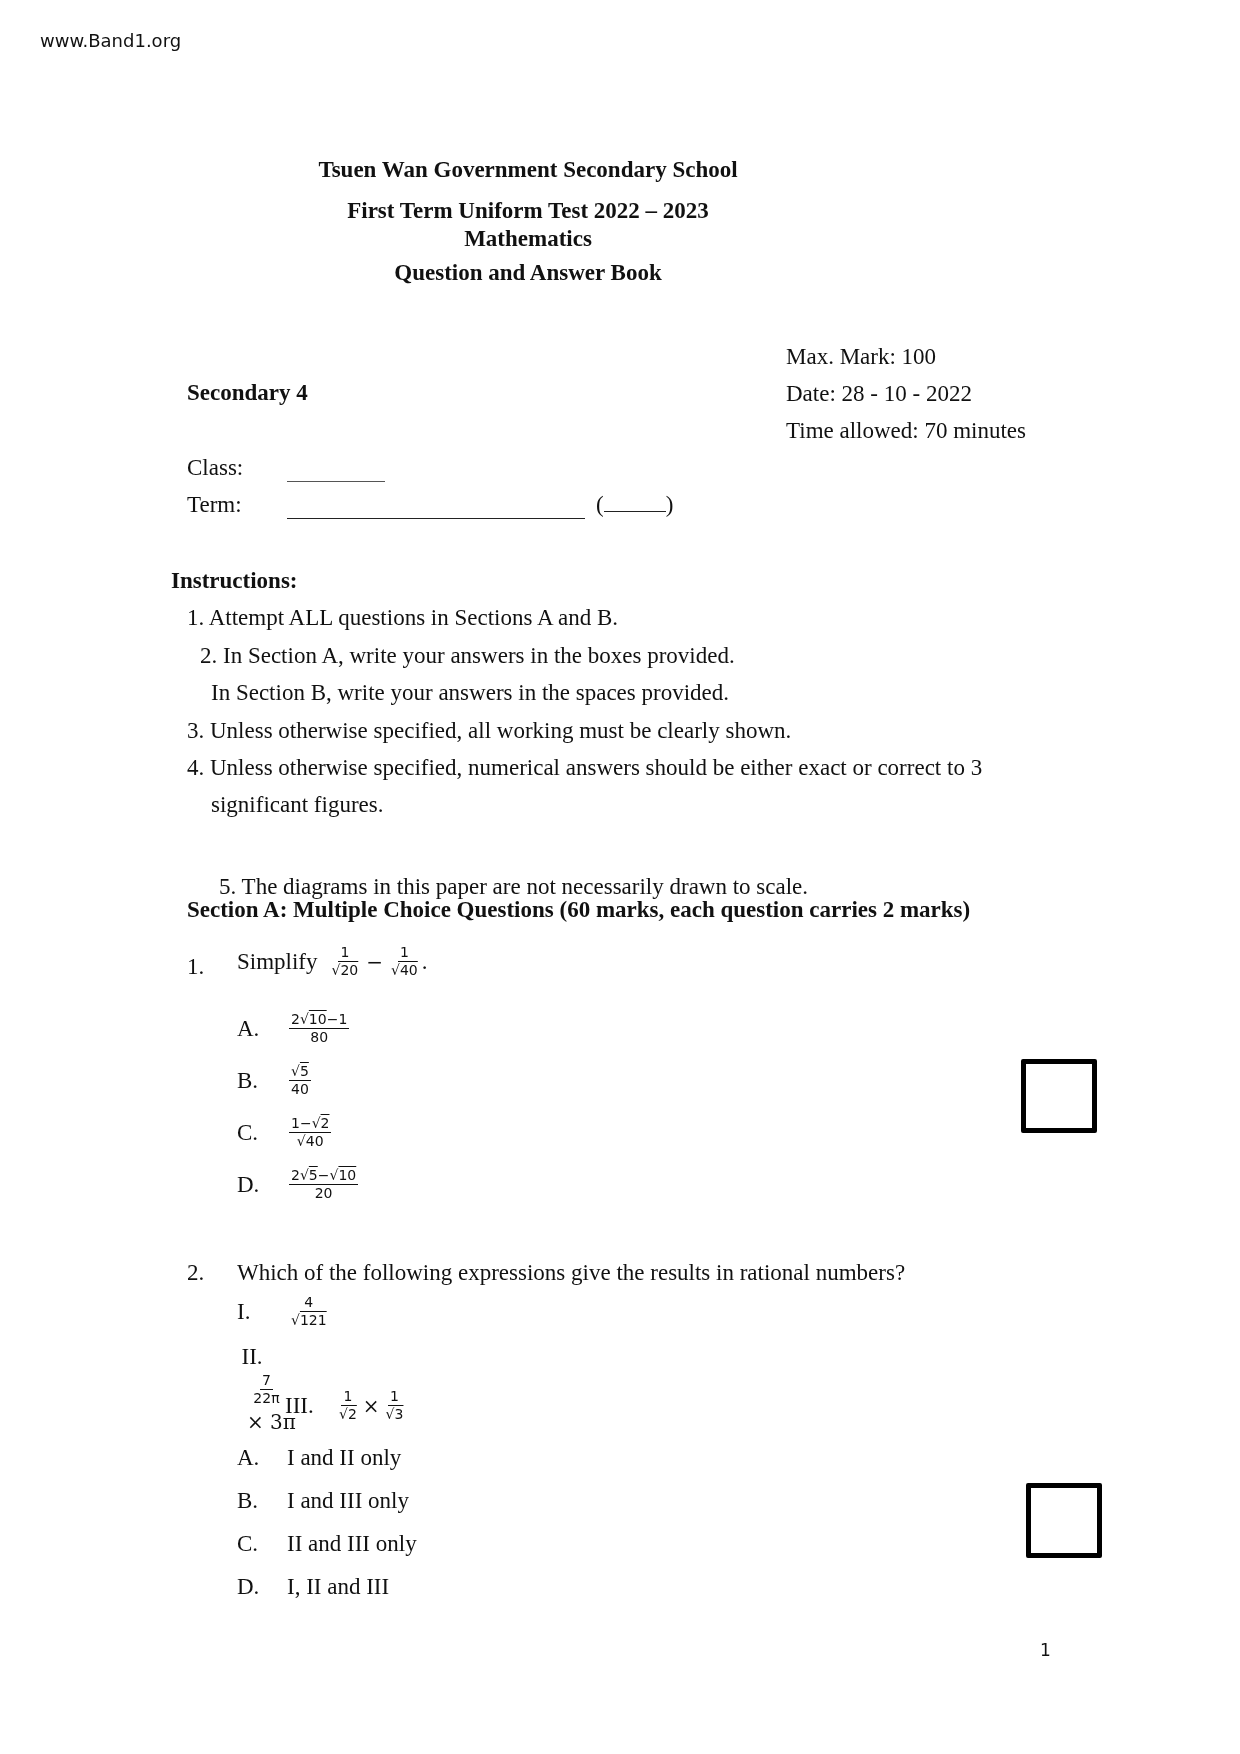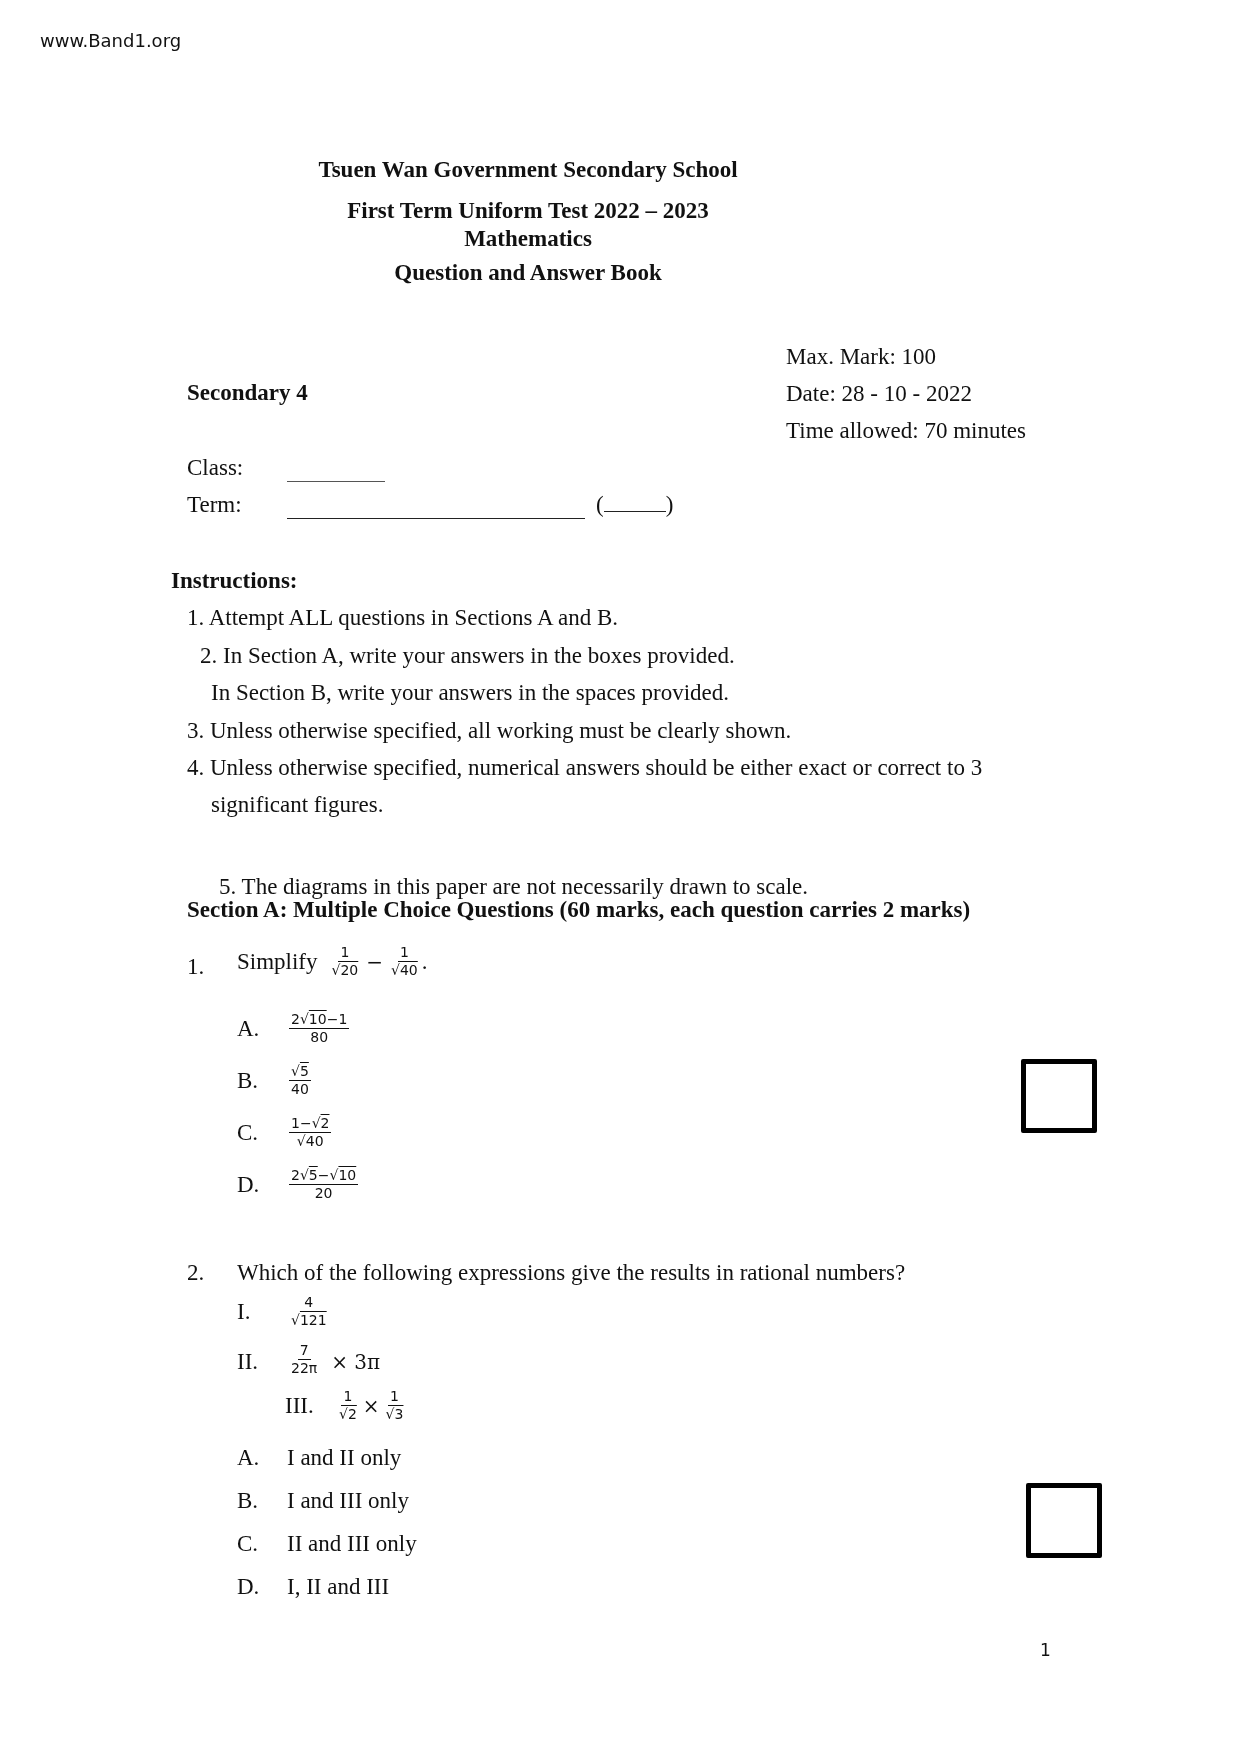--- a/index.html
+++ b/index.html
@@ -101,21 +101,21 @@
 <div class="abs t" style="left:187px; top:1258px;">2.</div>
 <div class="abs t" style="left:237px; top:1258px;">Which of the following expressions give the results in rational numbers?</div>
 
 <div class="abs t" style="left:237px; top:1294px; display:flex; align-items:center;">
   <span class="opt-label">I.</span>
   <span class="frac">
       <span class="num">4</span>
       <span class="den"><span>√</span><span class="ov">121</span></span>
     </span>
 </div>
-<div class="abs t" style="left:237px; top:1342px; display:flex; align-items:flex-end;">
+<div class="abs t" style="left:237px; top:1342px; display:flex; align-items:center;flex-direction:column;">
   <span class="opt-label">II.</span>
   <span class="frac">
       <span class="num">7</span>
       <span class="den">22π</span>
     </span>
   <span class="math" style="margin-left:10px;">× 3π</span>
 </div>
 <div class="abs t" style="left:237px; top:1388px; display:flex; align-items:center;margin-left:48px;">
   <span class="opt-label">III.</span>
   <span class="frac">

